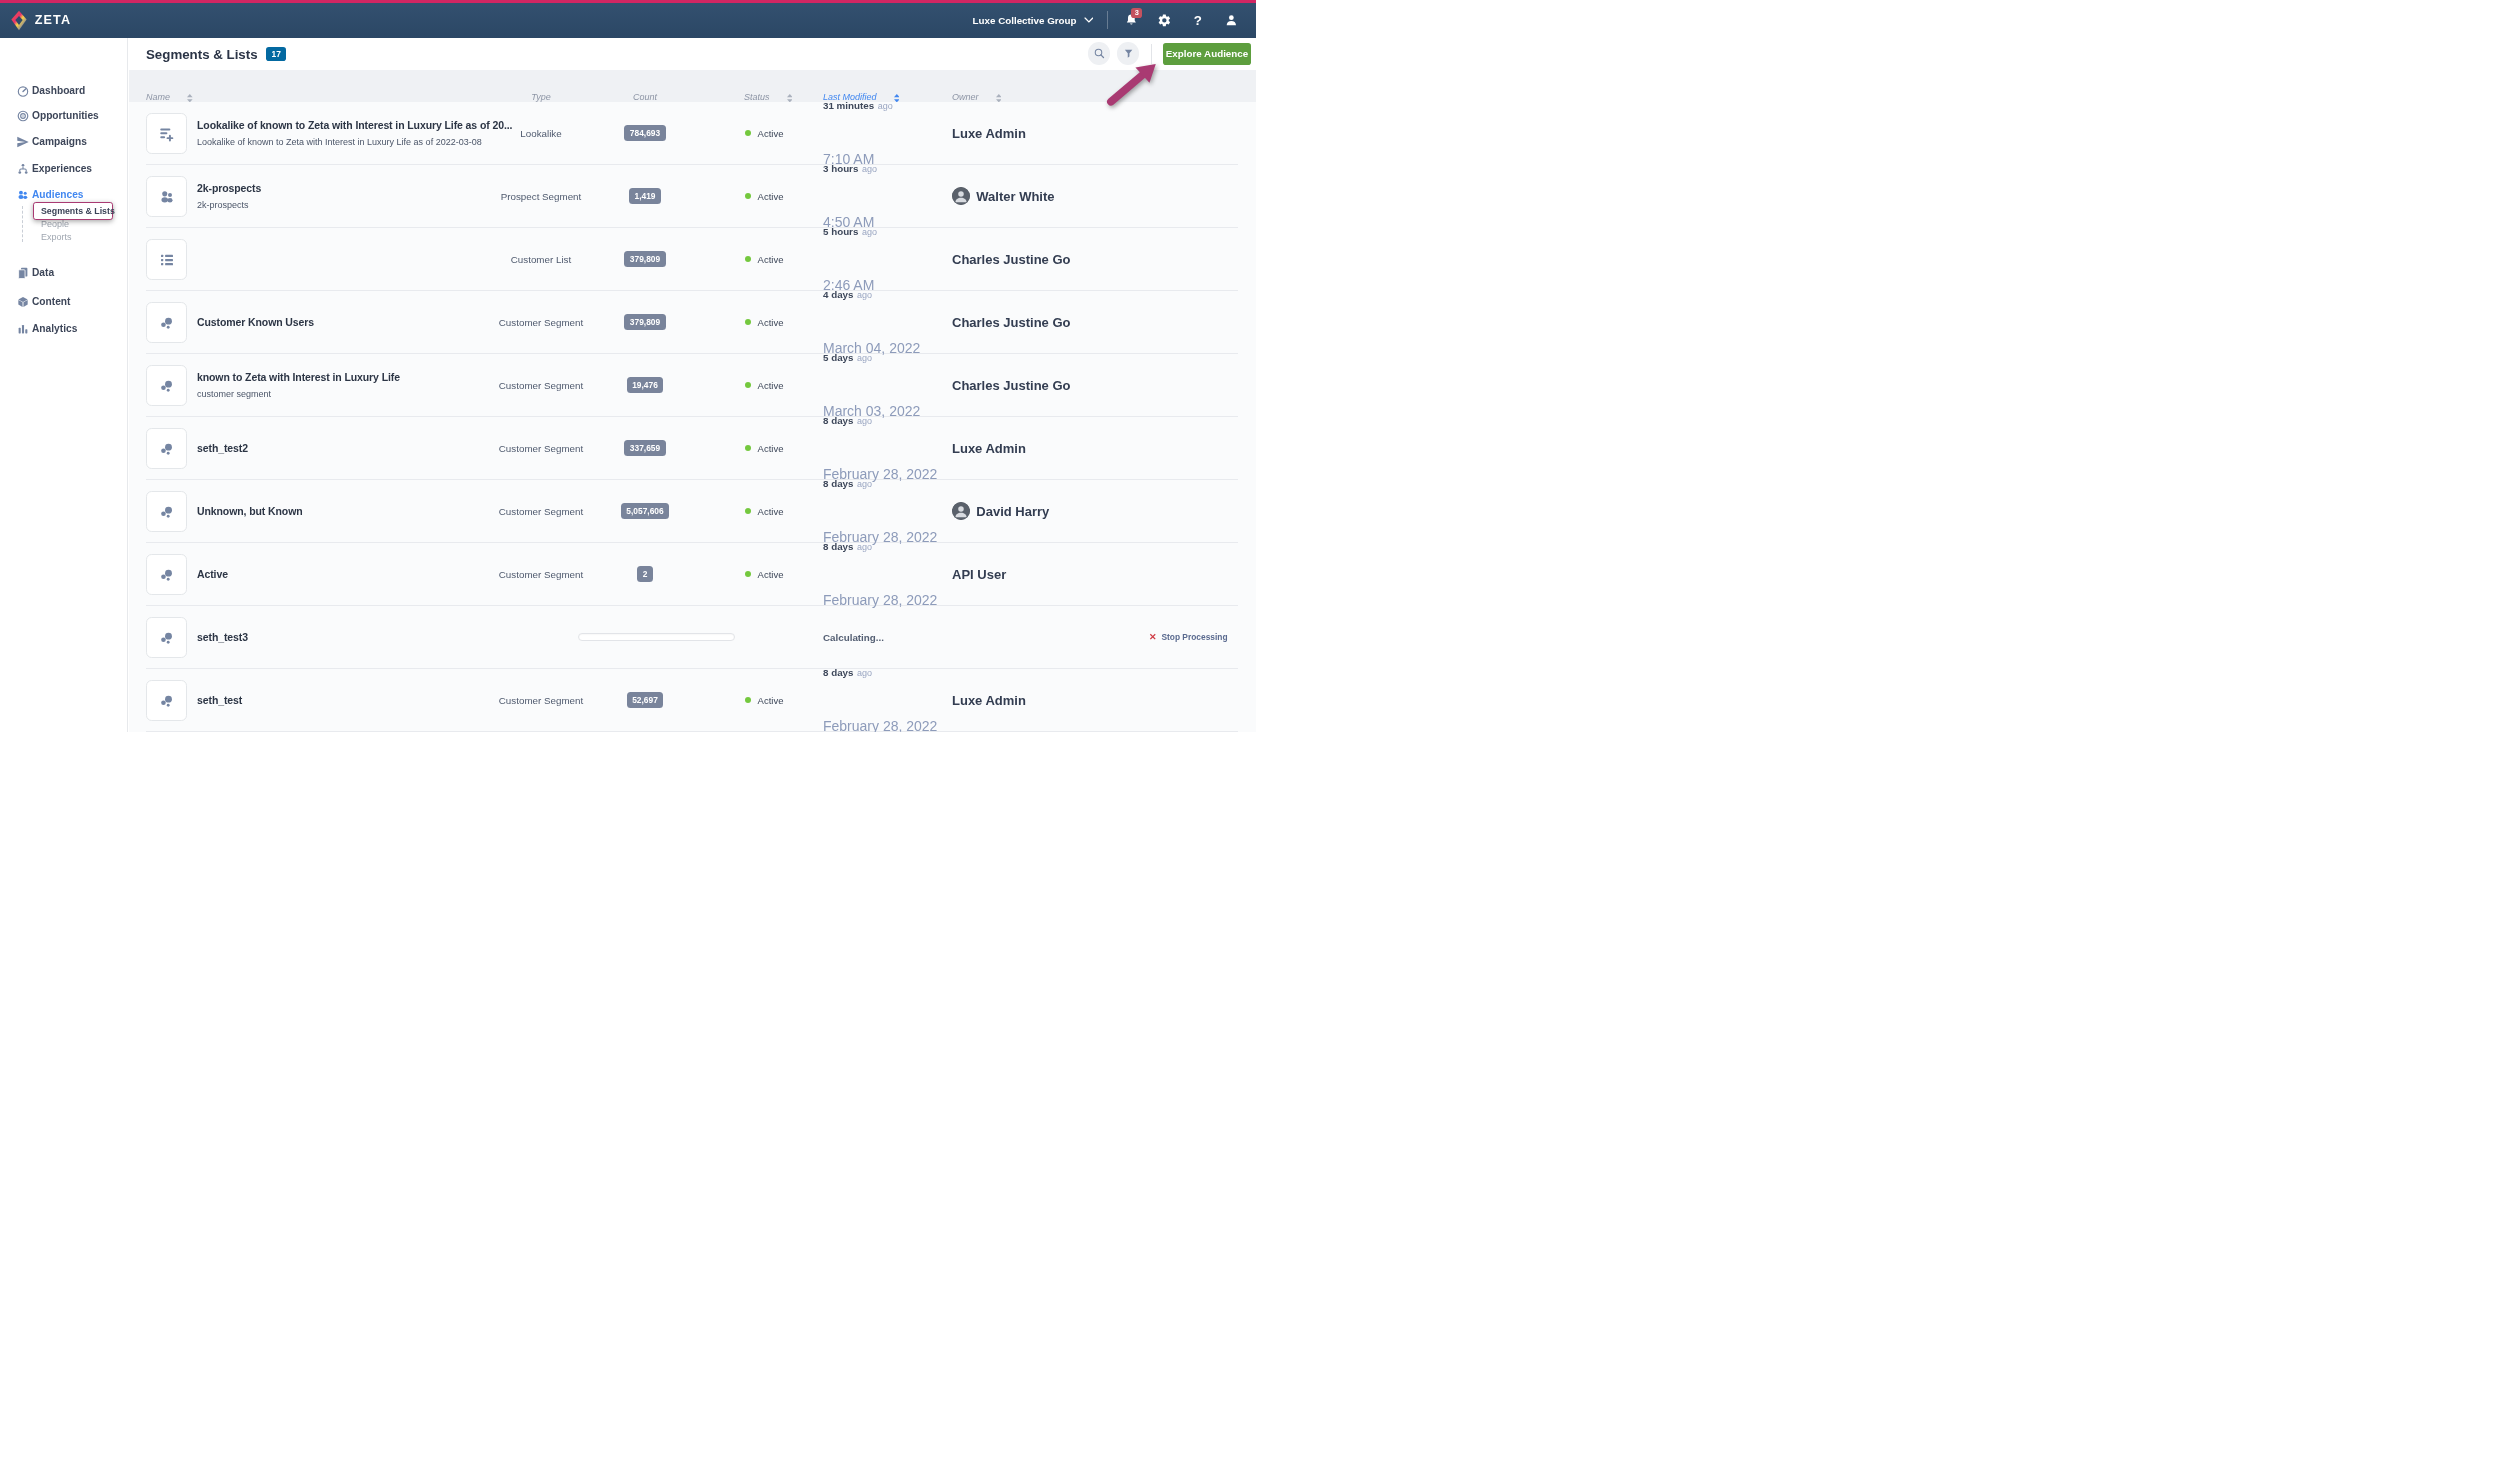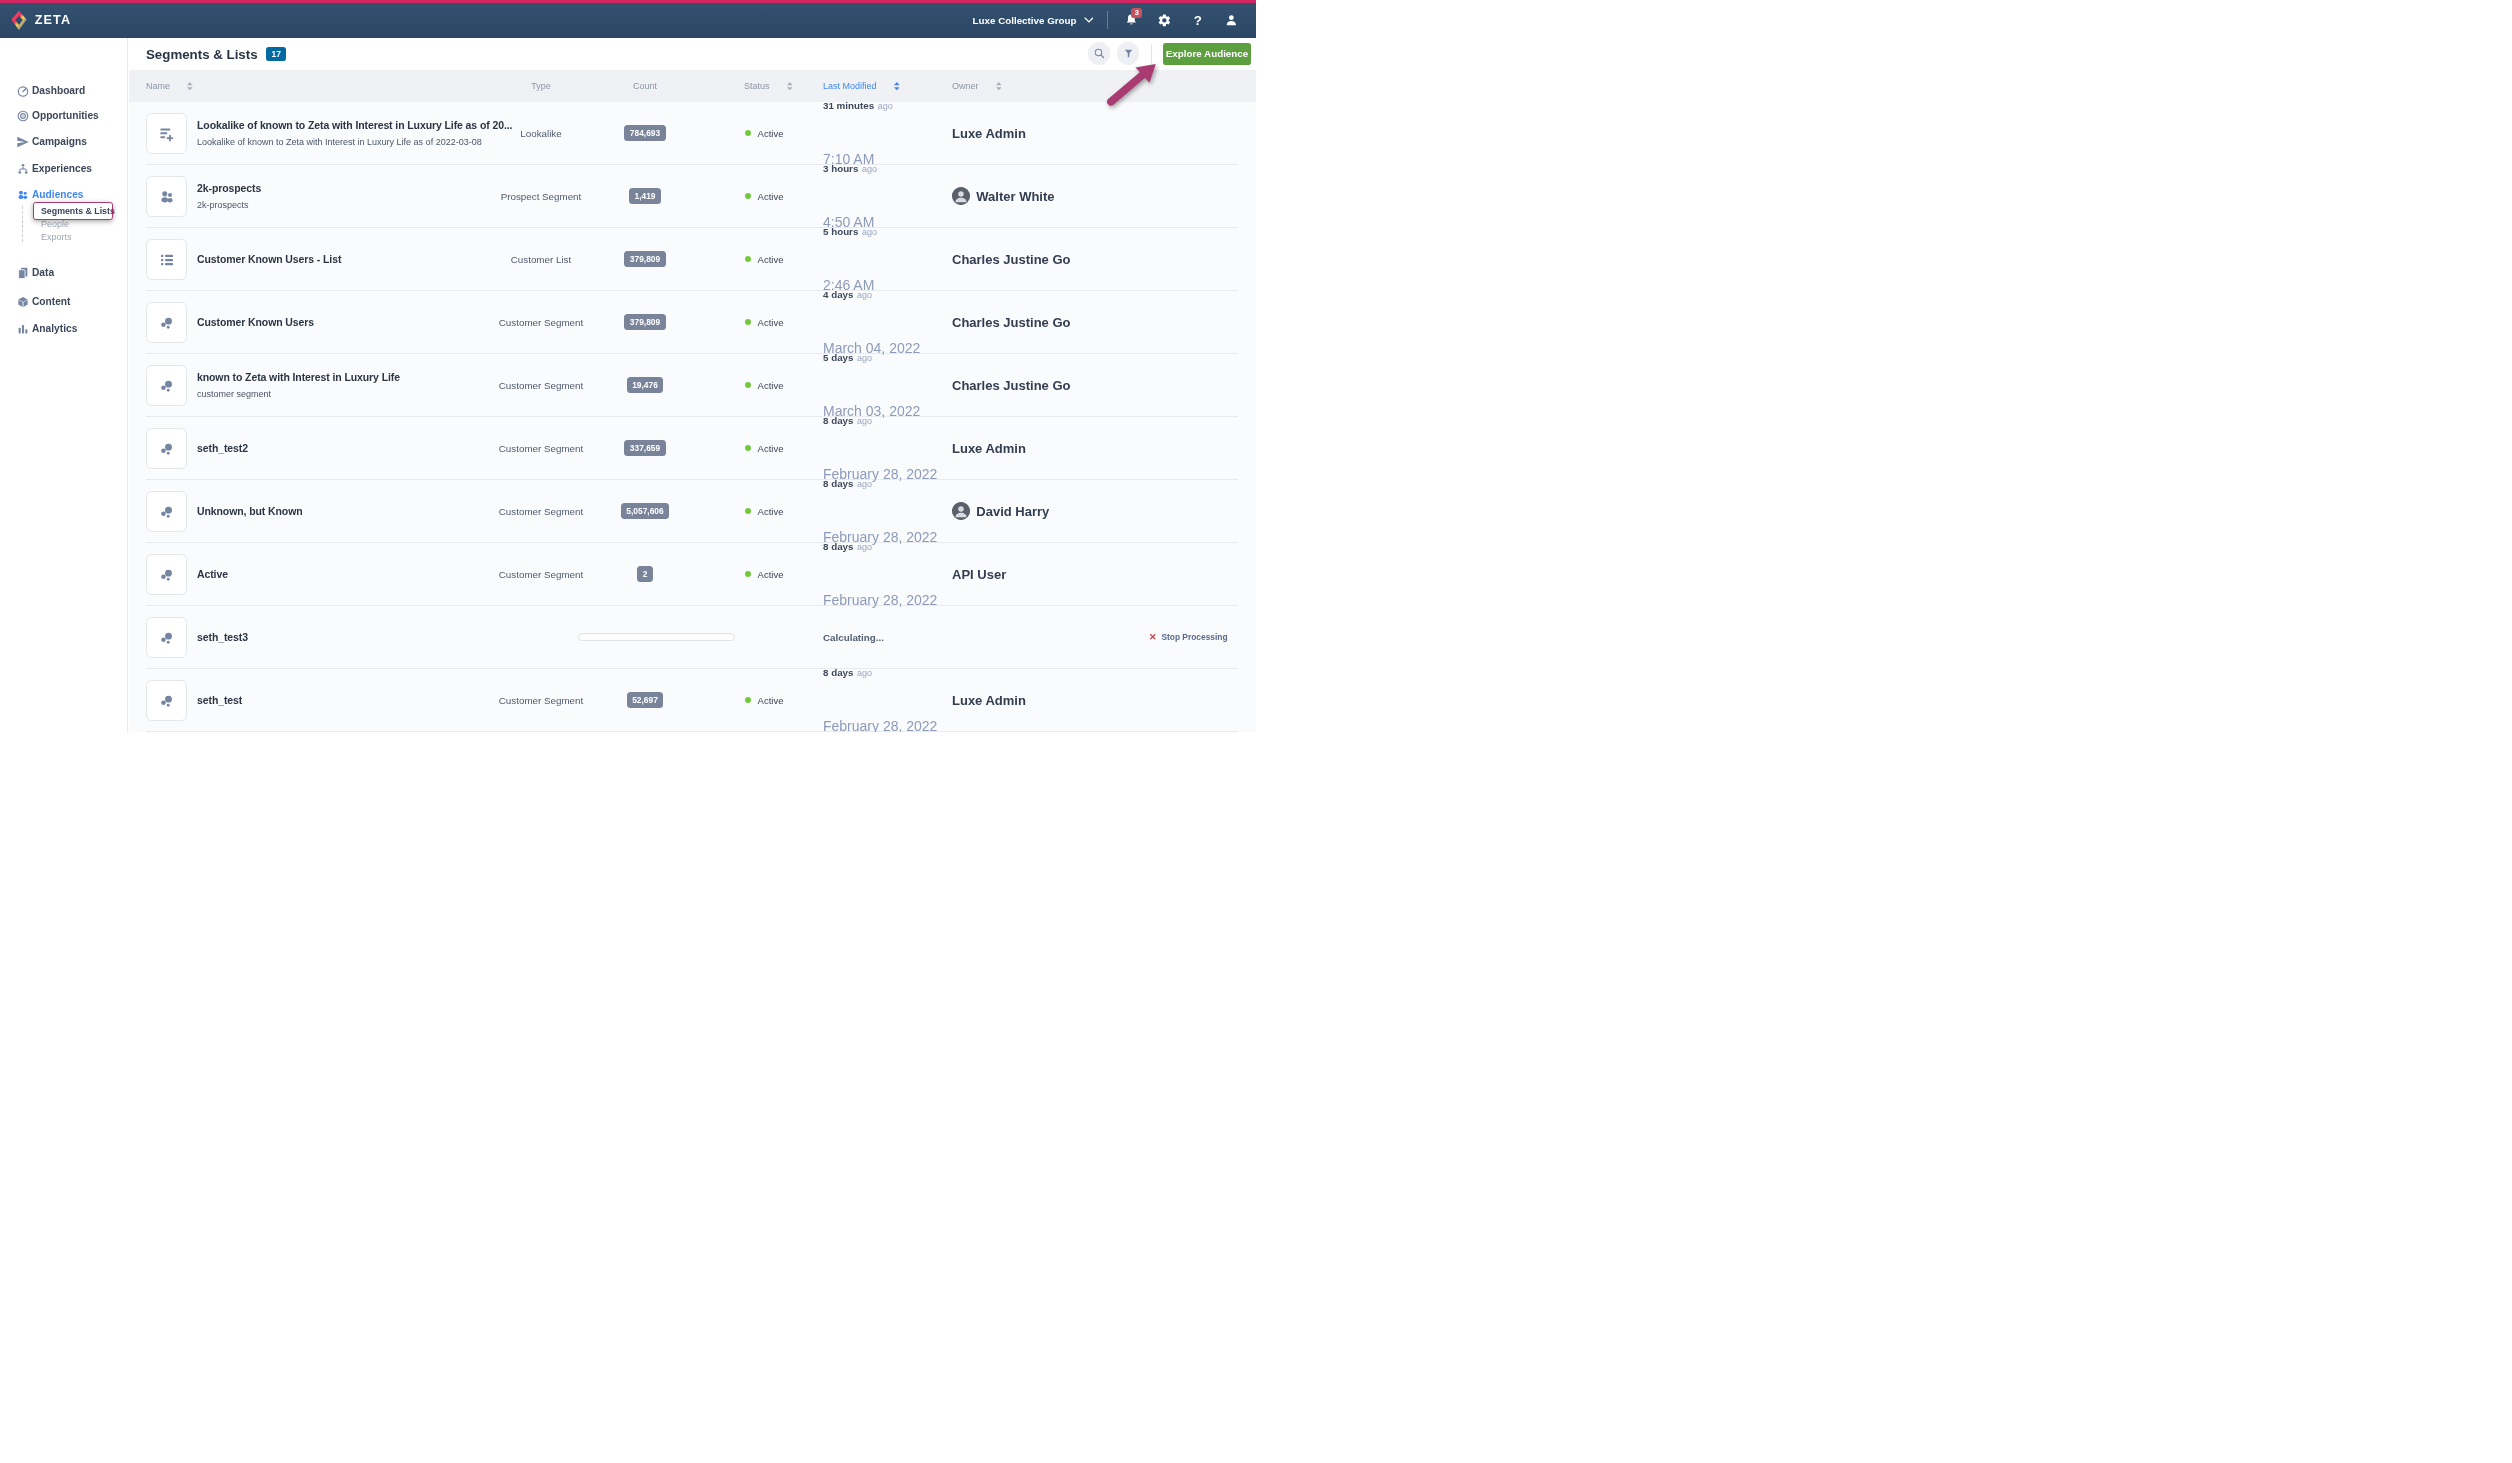--- a/index.html
+++ b/index.html
@@ -55,21 +55,21 @@
   .ctl-search { left:959px; } .ctl-filter { left:988px; }
   .ctl-divider { position:absolute; left:1022px; top:5.6px; width:0.7px; height:20.3px; background:#e2e4e8; }
   .explore-btn {
     position:absolute; left:1034px; top:4.9px; width:88px; height:22px;
     background:#5d9e3e; color:#fff; border:none; border-radius:2.8px;
     font-family:"Liberation Sans",sans-serif; font-size:9.8px; font-weight:700; cursor:pointer;
   }
   
   .thead { position:absolute; top:32px; left:0; right:0; height:32px; background:#eff1f4; }
   .thead-inner { position:relative; margin:0 18px 0 17px; height:100%; font-size:9px; color:#8d95a5; }
-  .th { position:absolute; top:0; height:32px; display:flex; align-items:center; gap:17px; cursor:pointer; }
+  .th { position:absolute; top:0; height:32px; display:flex; align-items:flex-end; gap:17px; cursor:pointer;font-style:italic; }
   .th-name { left:0; } .th-type { left:339px; width:112px; justify-content:center; cursor:default; }
   .th-count { left:456px; width:86px; justify-content:center; cursor:default; }
   .th-status { left:598px; } .th-lm { left:677px; color:#4187f0; } .th-owner { left:806px; }
   .tbody { position:absolute; top:64px; left:0; right:0; bottom:0; background:#fafbfc; overflow:hidden; }
   .trow { position:relative; height:63px; margin:0 18px 0 17px; border-bottom:0.7px solid #e8eaee; cursor:pointer; }
   .icon-box {
     position:absolute; left:0; top:11.2px; width:41px; height:41px;
     border:0.7px solid #e4e7ea; border-radius:5.6px; background:#fff;
     display:flex; align-items:center; justify-content:center;
   }
@@ -408,24 +408,20 @@
               <rect x="4" y="5" width="3" height="3" rx="0.7" fill="#7585a2"></rect>
               <rect x="9.5" y="5" width="10.5" height="3" rx="0.8" fill="#7585a2"></rect>
               <rect x="4" y="10.5" width="3" height="3" rx="0.7" fill="#7585a2"></rect>
               <rect x="9.5" y="10.5" width="10.5" height="3" rx="0.8" fill="#7585a2"></rect>
               <rect x="4" y="16" width="3" height="3" rx="0.7" fill="#7585a2"></rect>
               <rect x="9.5" y="16" width="10.5" height="3" rx="0.8" fill="#7585a2"></rect>
             </svg>
       </span>
 
     </div>
-    <div class="name-cell">
-      <div class="row-title">Customer Known Users - List</div>
-
-    </div>
     <div class="type-cell">Customer List</div>
     <div class="count-cell">
       <span class="count-badge">379,809</span>
     </div>
     <div class="status-cell">
       <span class="dot"></span>
       <span class="status-txt">Active</span>
     </div>
     <div class="lm-cell">
       <div class="lm-main">

